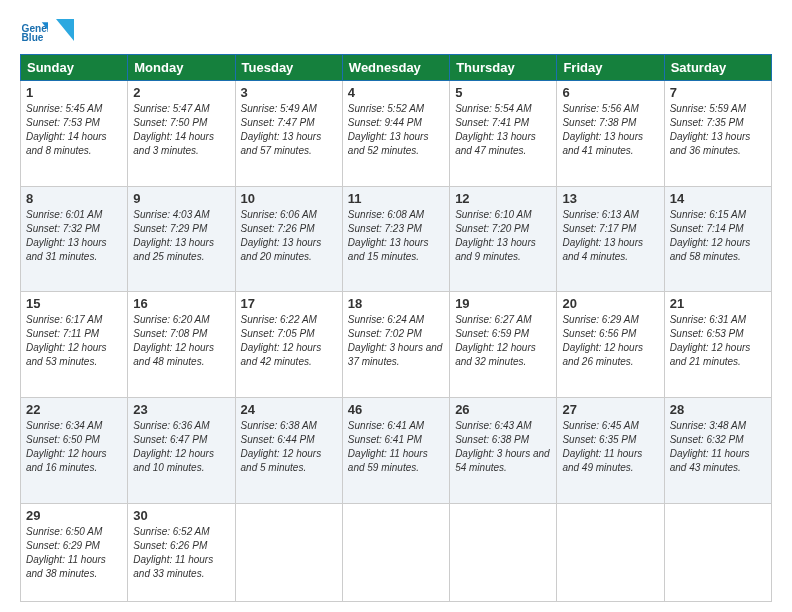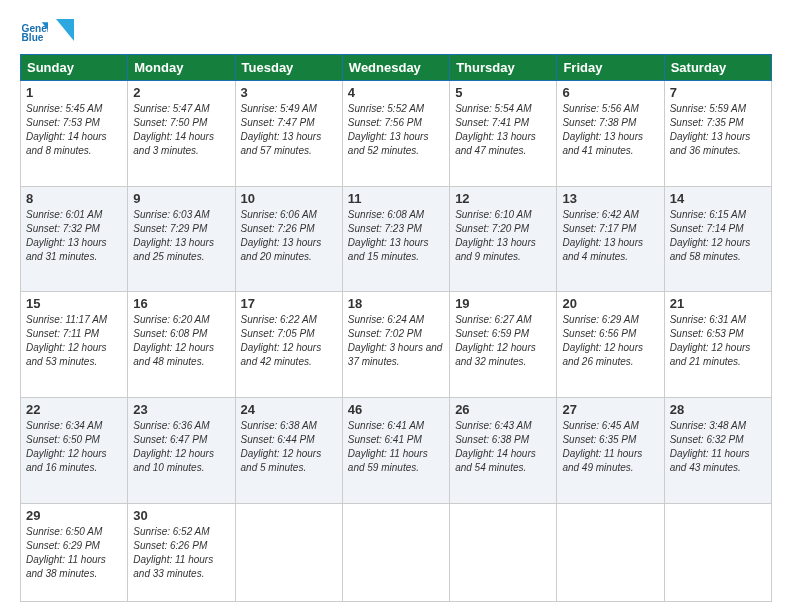--- a/index.html
+++ b/index.html
@@ -154,21 +154,21 @@
         <div class="day-info">
           <span>Sunrise: 5:49 AM</span><br>
           <span>Sunset: 7:47 PM</span><br>
           <span>Daylight: 13 hours and 57 minutes.</span>
         </div>
       </td>
           <td>
         <span class="day-num">4</span>
         <div class="day-info">
           <span>Sunrise: 5:52 AM</span><br>
-          <span>Sunset: 7:56 PM</span><br>
+          <span>Sunset: 9:44 PM</span><br>
           <span>Daylight: 13 hours and 52 minutes.</span>
         </div>
       </td>
           <td>
         <span class="day-num">5</span>
         <div class="day-info">
           <span>Sunrise: 5:54 AM</span><br>
           <span>Sunset: 7:41 PM</span><br>
           <span>Daylight: 13 hours and 47 minutes.</span>
         </div>
@@ -195,21 +195,21 @@
         <span class="day-num">8</span>
         <div class="day-info">
           <span>Sunrise: 6:01 AM</span><br>
           <span>Sunset: 7:32 PM</span><br>
           <span>Daylight: 13 hours and 31 minutes.</span>
         </div>
       </td>
           <td>
         <span class="day-num">9</span>
         <div class="day-info">
-          <span>Sunrise: 6:03 AM</span><br>
+          <span>Sunrise: 4:03 AM</span><br>
           <span>Sunset: 7:29 PM</span><br>
           <span>Daylight: 13 hours and 25 minutes.</span>
         </div>
       </td>
           <td>
         <span class="day-num">10</span>
         <div class="day-info">
           <span>Sunrise: 6:06 AM</span><br>
           <span>Sunset: 7:26 PM</span><br>
           <span>Daylight: 13 hours and 20 minutes.</span>
@@ -227,48 +227,48 @@
         <span class="day-num">12</span>
         <div class="day-info">
           <span>Sunrise: 6:10 AM</span><br>
           <span>Sunset: 7:20 PM</span><br>
           <span>Daylight: 13 hours and 9 minutes.</span>
         </div>
       </td>
           <td>
         <span class="day-num">13</span>
         <div class="day-info">
-          <span>Sunrise: 6:42 AM</span><br>
+          <span>Sunrise: 6:13 AM</span><br>
           <span>Sunset: 7:17 PM</span><br>
           <span>Daylight: 13 hours and 4 minutes.</span>
         </div>
       </td>
           <td>
         <span class="day-num">14</span>
         <div class="day-info">
           <span>Sunrise: 6:15 AM</span><br>
           <span>Sunset: 7:14 PM</span><br>
           <span>Daylight: 12 hours and 58 minutes.</span>
         </div>
       </td>
         </tr>
         <tr class="row-white">
           <td>
         <span class="day-num">15</span>
         <div class="day-info">
-          <span>Sunrise: 11:17 AM</span><br>
+          <span>Sunrise: 6:17 AM</span><br>
           <span>Sunset: 7:11 PM</span><br>
           <span>Daylight: 12 hours and 53 minutes.</span>
         </div>
       </td>
           <td>
         <span class="day-num">16</span>
         <div class="day-info">
           <span>Sunrise: 6:20 AM</span><br>
-          <span>Sunset: 6:08 PM</span><br>
+          <span>Sunset: 7:08 PM</span><br>
           <span>Daylight: 12 hours and 48 minutes.</span>
         </div>
       </td>
           <td>
         <span class="day-num">17</span>
         <div class="day-info">
           <span>Sunrise: 6:22 AM</span><br>
           <span>Sunset: 7:05 PM</span><br>
           <span>Daylight: 12 hours and 42 minutes.</span>
         </div>
@@ -337,21 +337,21 @@
           <span>Sunrise: 6:41 AM</span><br>
           <span>Sunset: 6:41 PM</span><br>
           <span>Daylight: 11 hours and 59 minutes.</span>
         </div>
       </td>
           <td>
         <span class="day-num">26</span>
         <div class="day-info">
           <span>Sunrise: 6:43 AM</span><br>
           <span>Sunset: 6:38 PM</span><br>
-          <span>Daylight: 14 hours and 54 minutes.</span>
+          <span>Daylight: 3 hours and 54 minutes.</span>
         </div>
       </td>
           <td>
         <span class="day-num">27</span>
         <div class="day-info">
           <span>Sunrise: 6:45 AM</span><br>
           <span>Sunset: 6:35 PM</span><br>
           <span>Daylight: 11 hours and 49 minutes.</span>
         </div>
       </td>

